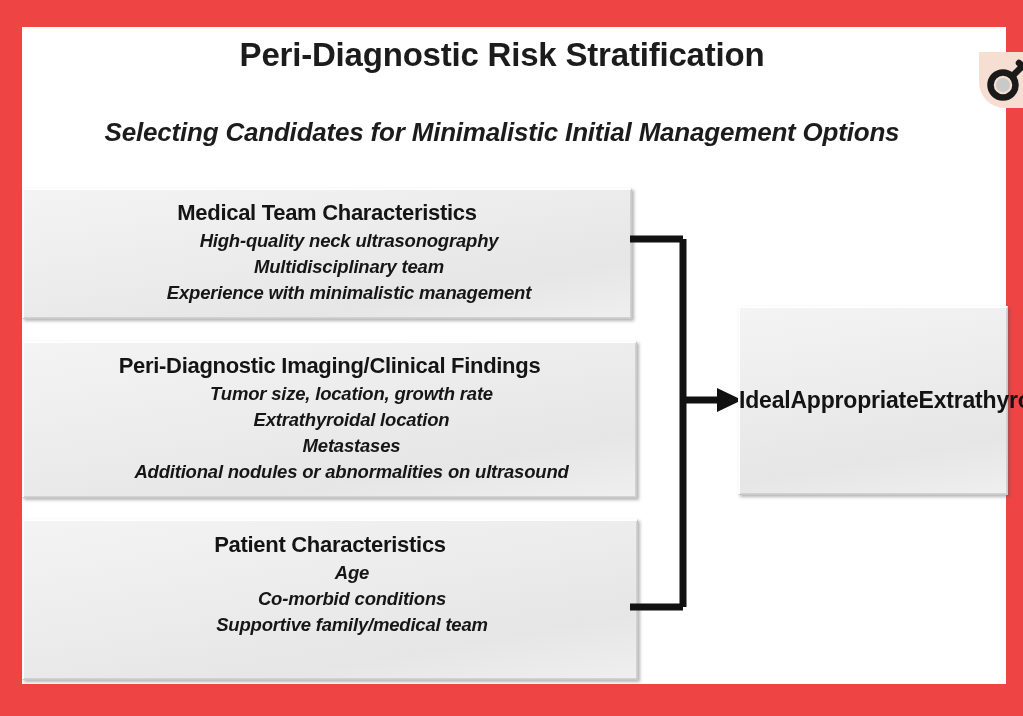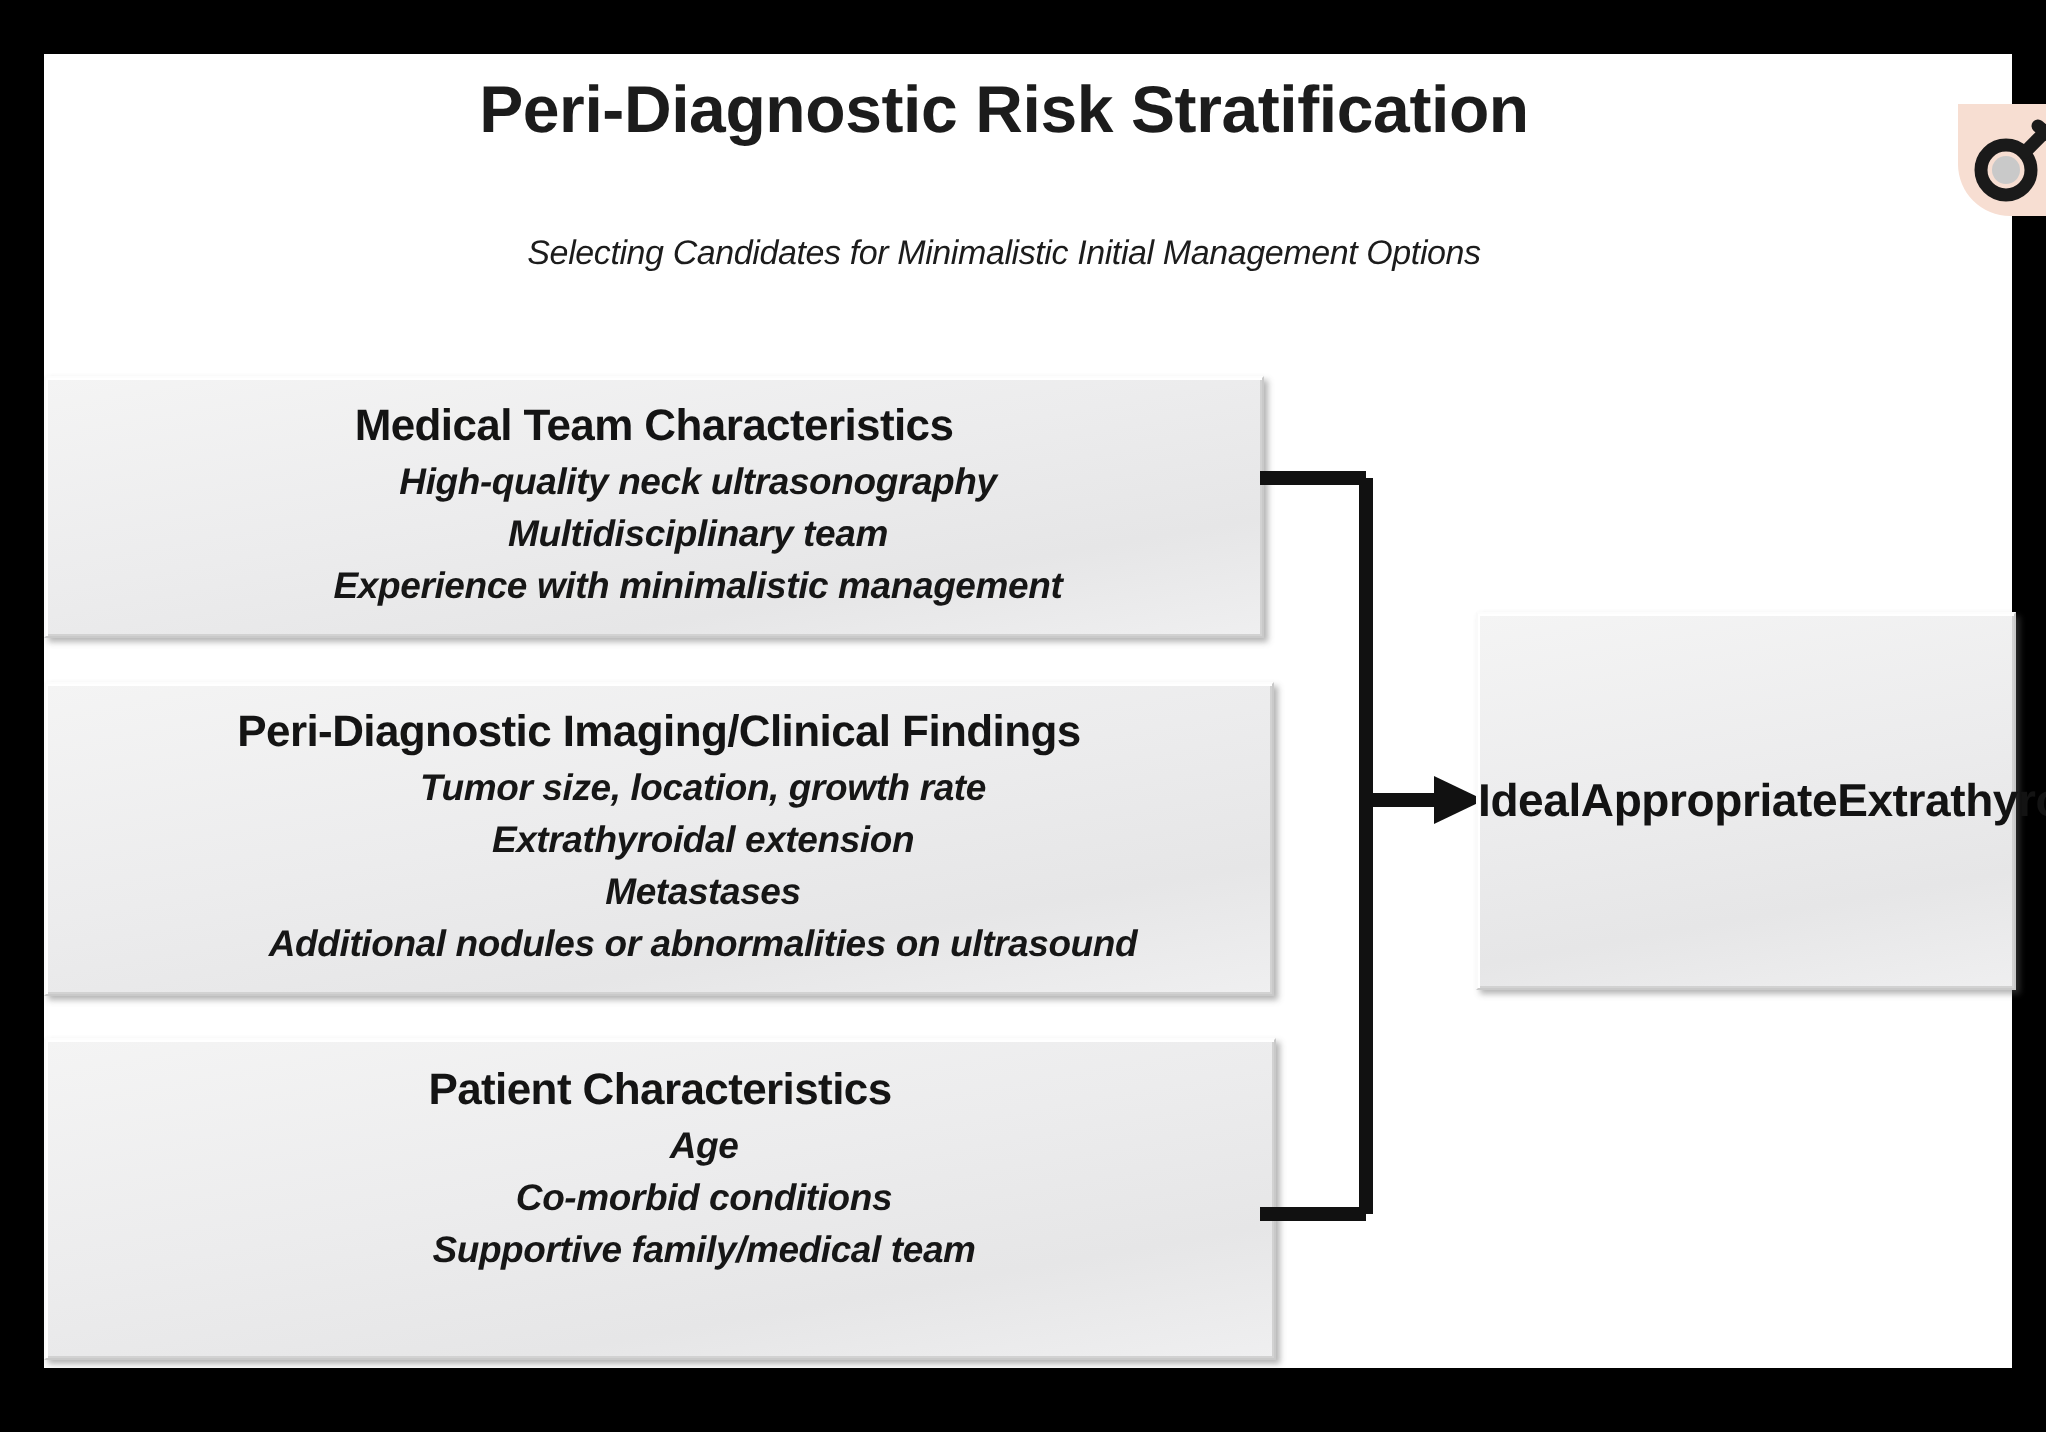--- a/index.html
+++ b/index.html
@@ -12,21 +12,21 @@
     height: 716px;
     overflow: hidden;
     font-family: "Liberation Sans", sans-serif;
   }
 
   #slide {
     position: absolute;
     left: 0; top: 0;
     width: 1023px;
     height: 716px;
-    background: #000000;
+    background: #ef4444;
   }
 
   
   #card {
     position: absolute;
     left: 22px;
     top: 27px;
     width: 984px;
     height: 657px;
     background: #ffffff;
@@ -44,22 +44,22 @@
     color: #1c1c1c;
     letter-spacing: -0.2px;
     white-space: nowrap;
   }
   #subtitle {
     position: absolute;
     left: 0;
     top: 90px;
     width: 960px;
     text-align: center;
-    font-size: 17px;
-    font-weight: normal;
+    font-size: 26px;
+    font-weight: bold;
     font-style: italic;
     color: #1c1c1c;
     letter-spacing: -0.2px;
     white-space: nowrap;
   }
 
   
   #corner-badge {
     position: absolute;
     left: 957px;
@@ -164,21 +164,21 @@
   <div class="box" id="box-medical">
     <div class="box-title">Medical Team Characteristics</div>
     <div class="box-line">High-quality neck ultrasonography</div>
     <div class="box-line">Multidisciplinary team</div>
     <div class="box-line">Experience with minimalistic management</div>
   </div>
 
   <div class="box" id="box-imaging">
     <div class="box-title">Peri-Diagnostic Imaging/Clinical Findings</div>
     <div class="box-line">Tumor size, location, growth rate</div>
-    <div class="box-line">Extrathyroidal extension</div>
+    <div class="box-line">Extrathyroidal location</div>
     <div class="box-line">Metastases</div>
     <div class="box-line">Additional nodules or abnormalities on ultrasound</div>
   </div>
 
   <div class="box" id="box-patient">
     <div class="box-title">Patient Characteristics</div>
     <div class="box-line">Age</div>
     <div class="box-line">Co-morbid conditions</div>
     <div class="box-line">Supportive family/medical team</div>
   </div>

